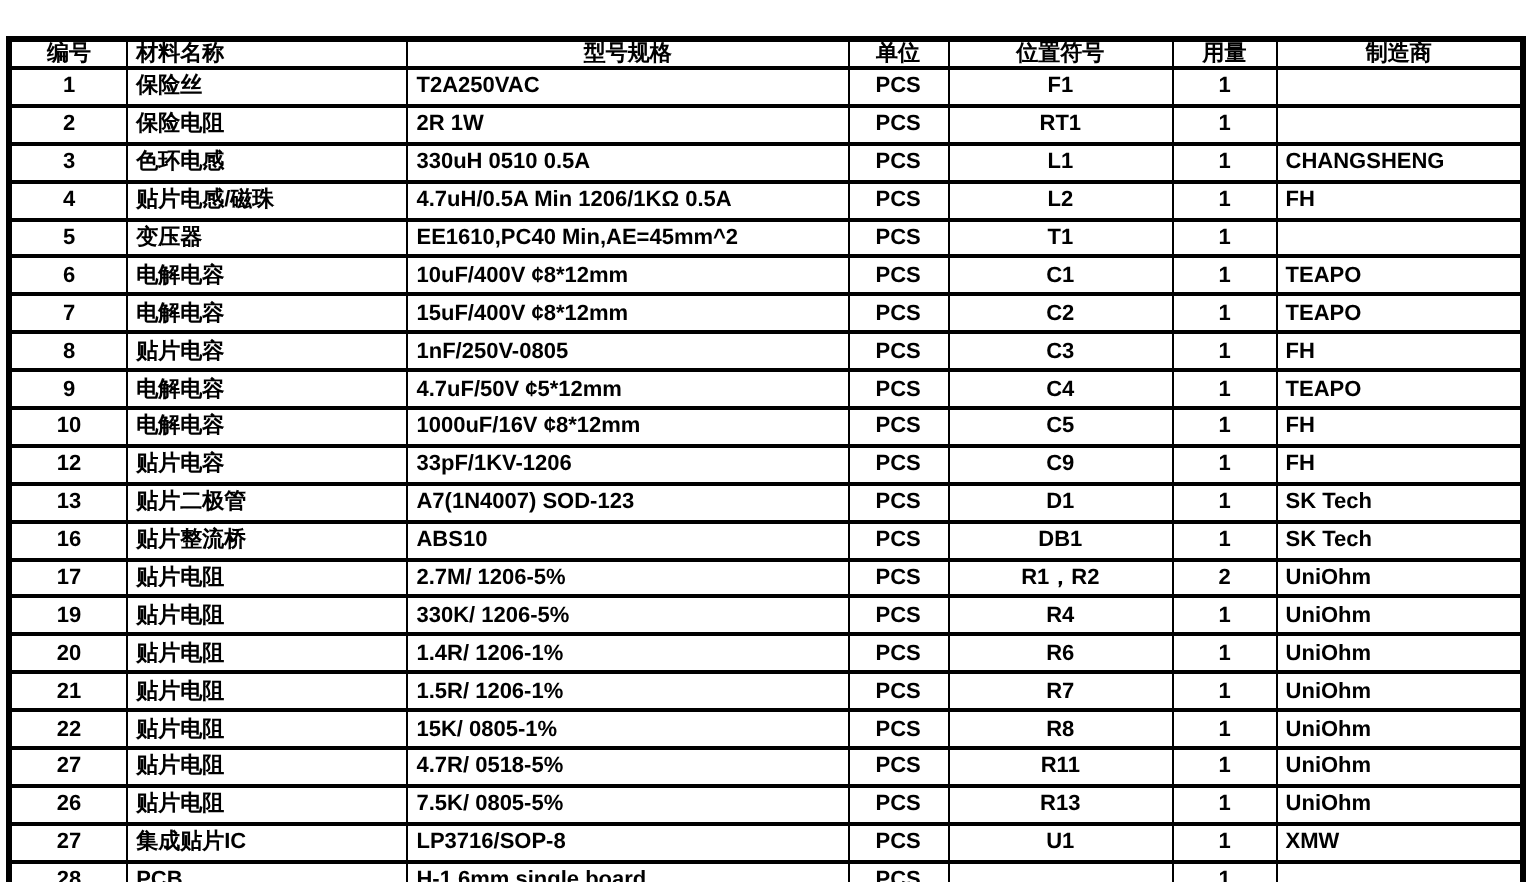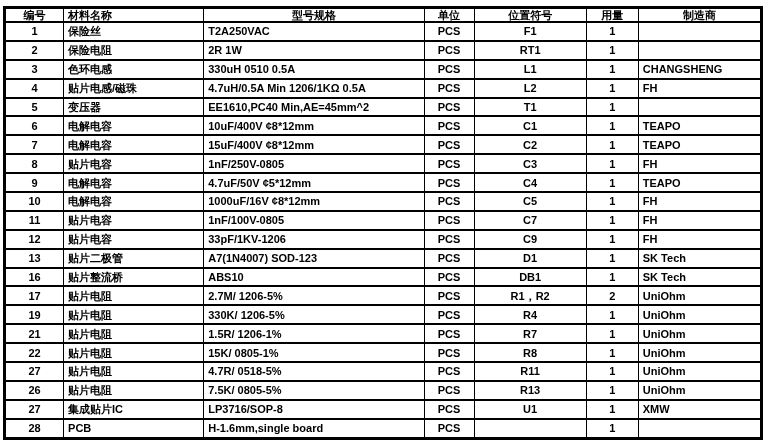--- a/index.html
+++ b/index.html
@@ -7,21 +7,21 @@
     padding: 0;
     background: #ffffff;
     width: 767px;
     height: 441px;
     overflow: hidden;
     font-family: "Liberation Sans", "DejaVu Sans", sans-serif;
   }
   #bom-wrap {
     position: absolute;
     left: 3px;
-    top: 6px;
+    top: 18px;
     width: 760px;
     height: 305px;
   }
   table.bom {
     border-collapse: collapse;
     table-layout: fixed;
     width: 760px;
     height: 434px;
     background: #ffffff;
     border: 3px solid #000000;
@@ -159,29 +159,20 @@
         <tr>
           <td class="ac">10</td>
           <td class="al">电解电容</td>
           <td class="al">1000uF/16V   ¢8*12mm</td>
           <td class="ac">PCS</td>
           <td class="ac">C5</td>
           <td class="ac">1</td>
           <td class="al">FH</td>
         </tr>
         <tr>
-          <td class="ac">11</td>
-          <td class="al">贴片电容</td>
-          <td class="al">1nF/100V-0805</td>
-          <td class="ac">PCS</td>
-          <td class="ac">C7</td>
-          <td class="ac">1</td>
-          <td class="al">FH</td>
-        </tr>
-        <tr>
           <td class="ac">12</td>
           <td class="al">贴片电容</td>
           <td class="al">33pF/1KV-1206</td>
           <td class="ac">PCS</td>
           <td class="ac">C9</td>
           <td class="ac">1</td>
           <td class="al">FH</td>
         </tr>
         <tr>
           <td class="ac">13</td>
@@ -209,20 +200,29 @@
           <td class="ac">R1，R2</td>
           <td class="ac">2</td>
           <td class="al">UniOhm</td>
         </tr>
         <tr>
           <td class="ac">19</td>
           <td class="al">贴片电阻</td>
           <td class="al">330K/ 1206-5%</td>
           <td class="ac">PCS</td>
           <td class="ac">R4</td>
+          <td class="ac">1</td>
+          <td class="al">UniOhm</td>
+        </tr>
+        <tr>
+          <td class="ac">20</td>
+          <td class="al">贴片电阻</td>
+          <td class="al">1.4R/ 1206-1%</td>
+          <td class="ac">PCS</td>
+          <td class="ac">R6</td>
           <td class="ac">1</td>
           <td class="al">UniOhm</td>
         </tr>
         <tr>
           <td class="ac">21</td>
           <td class="al">贴片电阻</td>
           <td class="al">1.5R/ 1206-1%</td>
           <td class="ac">PCS</td>
           <td class="ac">R7</td>
           <td class="ac">1</td>

